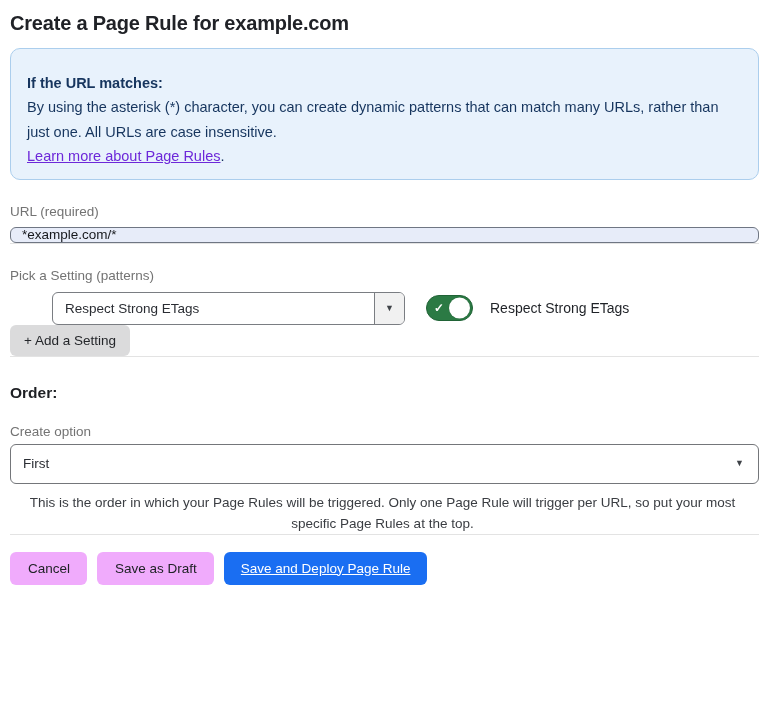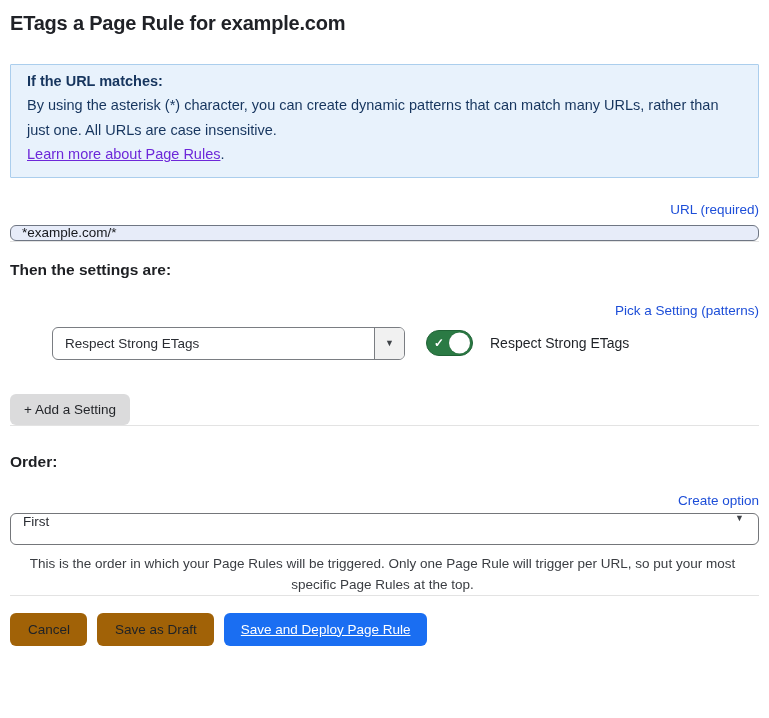--- a/index.html
+++ b/index.html
@@ -16,41 +16,40 @@
 
   .page-title {
     margin: 12px 0 0;
     font-size: 20px;
     font-weight: 700;
     color: #202227;
     letter-spacing: -0.2px;
   }
 
   .info-box {
-    margin-top: 29px;
+    margin-top: 13px;
     background: #e8f2fc;
     border: 1px solid #abceed;
-    border-radius: 1px;
-    padding: 4px 16px 10px;
+    border-radius: 10px;
+    padding: 22px 16px 10px;
     color: #16355e;
     font-size: 14.5px;
     line-height: 24.4px;
   }
   .info-box .info-heading { font-weight: 700; }
   .info-box a.info-link {
     color: #6d28d9;
     text-decoration: underline;
     cursor: pointer;
   }
 
   .field-label {
     margin-top: 24px;
     font-size: 13.5px;
-    color: #1d4ed8;
-    text-align: right;
+    color: #737373;
   }
 
   .url-input {
     display: block;
     margin-top: 8px;
     width: 100%;
     height: 16px;
     background: #e7ecf9;
     border: 1px solid #6f7683;
     border-radius: 6px;
@@ -148,41 +147,40 @@
     border-radius: 50%;
     box-shadow: 0 0 1px rgba(0,0,0,.3);
   }
   .toggle-label {
     margin-left: 17px;
     font-size: 14px;
     color: #1f2227;
   }
 
   .add-setting-btn {
-    margin-top: 34px;
     display: inline-block;
     background: #dbdbdc;
     color: #24262a;
     border: none;
     border-radius: 6px;
     padding: 8px 14px;
     font-family: "Liberation Sans", sans-serif;
     font-size: 13.5px;
     cursor: pointer;
   }
 
   .order-select {
     margin-top: 5px;
     width: 100%;
-    height: 32px;
+    height: 40px;
     border: 1px solid #74767a;
     border-radius: 6px;
     background: #fff;
     display: flex;
-    align-items: flex-start;
+    align-items: center;
     justify-content: space-between;
     padding: 0 14px 0 12px;
     font-size: 13.5px;
     color: #2a2d33;
     cursor: pointer;
   }
 
   .help-text {
     margin-top: 8px;
     font-size: 13.5px;
@@ -199,44 +197,43 @@
   }
   .btn {
     height: 33px;
     border: none;
     border-radius: 6px;
     padding: 0 17px;
     font-family: "Liberation Sans", sans-serif;
     font-size: 13.5px;
     cursor: pointer;
   }
-  .btn-gray { background: #a16207; color: #202327; padding-left: 18px; }
+  .btn-gray { background: #f0abfc; color: #202327; padding-left: 18px; }
   .btn-blue { background: #1a6ef2; color: #ffffff; text-decoration: underline; }
 </style>
 </head>
 <body>
 
 <div class="container">
 
-  <h1 class="page-title">ETags a Page Rule for example.com</h1>
+  <h1 class="page-title">Create a Page Rule for example.com</h1>
 
   <div class="info-box">
     <div class="info-heading">If the URL matches:</div>
     <div class="info-body">By using the asterisk (*) character, you can create dynamic patterns that can match many URLs, rather than just one. All URLs are case insensitive.</div>
     <div>
       <a class="info-link">Learn more about Page Rules</a><span>.</span>
     </div>
   </div>
 
   <div class="field-label">URL (required)</div>
   <input class="url-input" type="text" value="*example.com/*" style="">
 
   <hr class="divider divider-1">
 
-  <h2 class="section-heading">Then the settings are:</h2>
 
   <div class="field-label">Pick a Setting (patterns)</div>
 
   <div class="setting-row">
     <div class="select-control">
       <div class="select-value">Respect Strong ETags</div>
       <div class="select-caret-seg">
         <span class="caret">▼</span>
       </div>
     </div>

